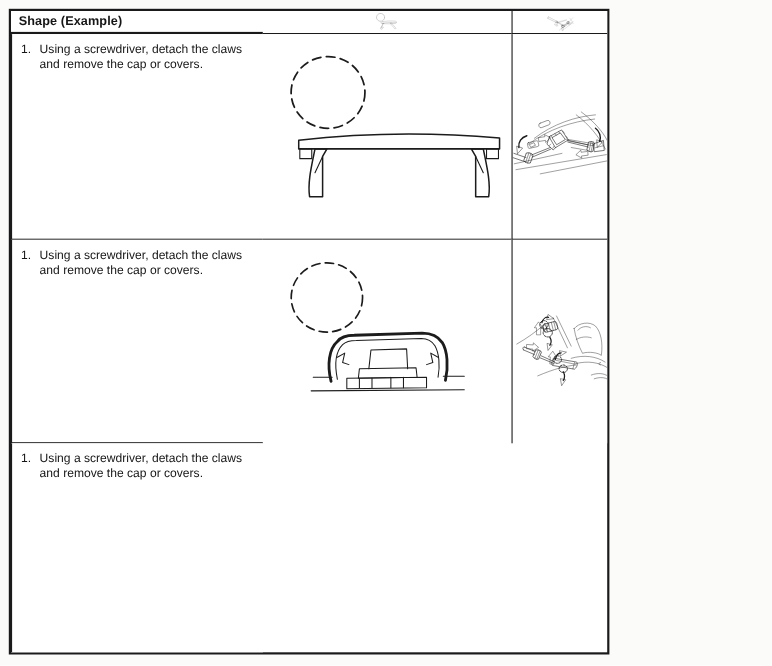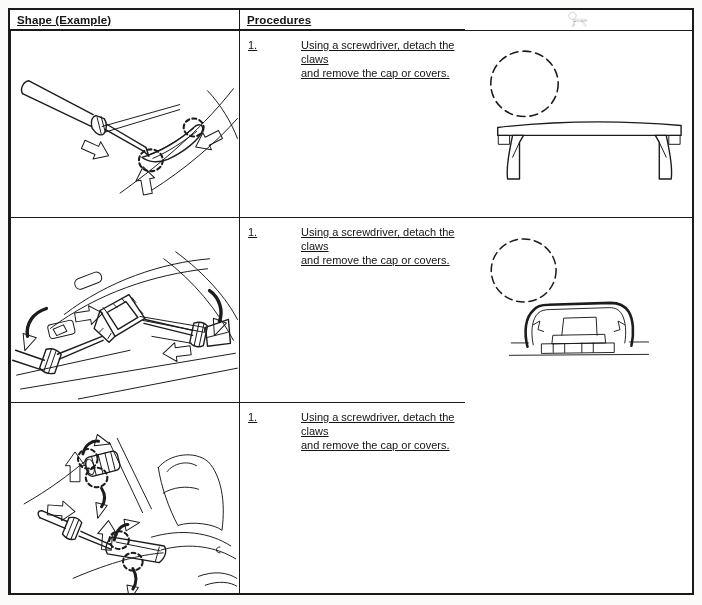--- a/index.html
+++ b/index.html
@@ -6,57 +6,55 @@
   html,body { width:702px; height:605px; }
   body {
     background:#fbfbf9;
     font-family:"Liberation Sans", sans-serif;
     color:#151515;
     position:relative;
     overflow:hidden;
   }
   .sheet {
     position:absolute; left:8px; top:8px;
-    width:686px; height:587px;
+    width:546px; height:587px;
     border:2px solid #1a1a1a;
     background:#ffffff;
     display:grid;
     grid-template-columns:229px 226px 1fr;
     grid-template-rows:21px 187px 185px 1fr;
-    text-decoration:underline;
   }
   .cell { position:relative; overflow:hidden; background:#fff; }
   .c1, .c2 { border-left:1px solid #1a1a1a; }
   .hcell {
     border-bottom:2px solid #1a1a1a;
     font-weight:bold; font-size:11.5px;
     padding:4px 0 0 7px; letter-spacing:.1px;
   }
   .bcell { border-bottom:1px solid #1a1a1a; }
   .proc { padding:7px 4px 0 8px; font-size:11px; line-height:14px; display:flex; }
   .proc .num { width:17px; flex:0 0 17px; }
-  .proc .lines span { display:block;margin-left:36px; }
+  .proc .lines span { display:block; }
   svg { display:block; width:100%; height:100%; }
   svg * { fill:none; stroke:#1c1c1c; stroke-linecap:round; stroke-linejoin:round; }
   svg .thin { stroke-width:1; }
   svg .med  { stroke-width:1.4; }
   svg .bold { stroke-width:2.7; }
   svg .dash  { stroke-width:1.6; stroke-dasharray:8 5; }
   svg .dash2 { stroke-width:2.1; stroke-dasharray:4 3.2; }
   svg .arr  { fill:#0d0d0d; stroke:none; }
   svg .carr { stroke-width:3.4; }
   svg .carr2{ stroke-width:3; }
 </style>
 </head>
 <body>
 
 <div class="sheet">
 
   <div class="cell hcell c0">Shape (Example)</div>
-  <div class="cell hcell c2">Procedures</div>
 
   <div class="cell bcell c0">
     <svg viewBox="0 0 229 187">
       <ellipse class="dash" cx="58" cy="54" rx="34" ry="33"></ellipse>
       <g class="med">
         <path d="M62 99 L69 91 C103 85,152 83,186 87 L196 94 L189 102 C150 96,106 97,72 105 Z"></path>
         <path d="M72 105 C103 112,152 110,189 102"></path>
         <path d="M77 107 C74 117,70 127,64 135 C59 142,55 149,60 154 C65 158,73 153,78 145 L82 138 L76 135 L72 141 C69 145,64 146,65 142 C67 136,72 129,75 122 C78 115,82 111,84 108 Z"></path>
         <path d="M152 103 L167 121 L183 139 L189 147 L182 154 L168 138 L152 120 L143 106 Z"></path>
       </g>

